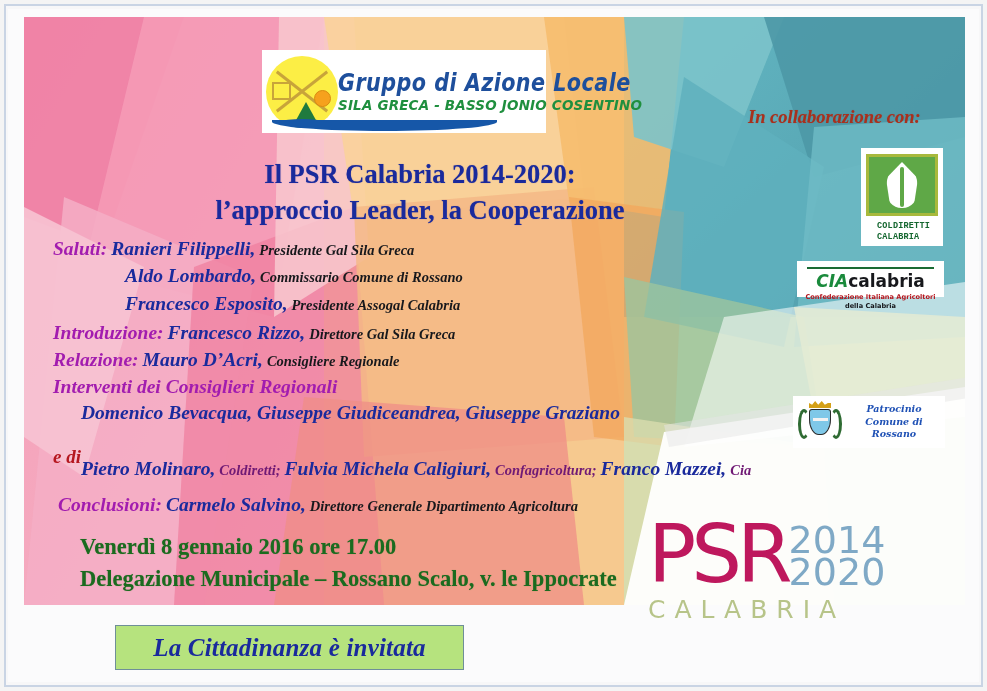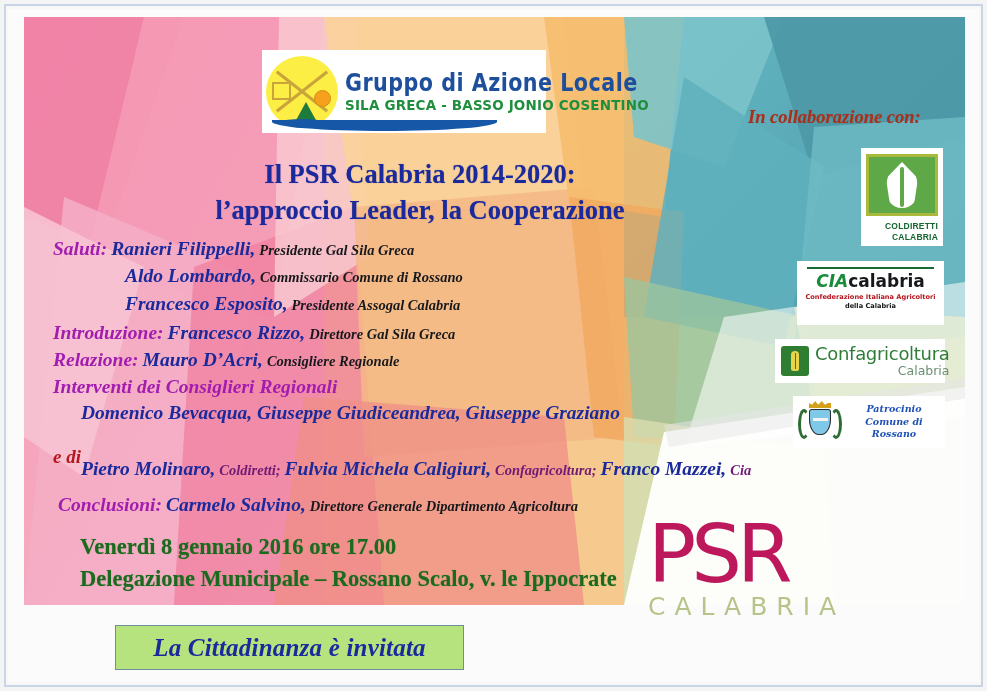--- a/index.html
+++ b/index.html
@@ -82,21 +82,21 @@
     width: 0; height: 0;
     border-left: 11px solid transparent;
     border-right: 11px solid transparent;
     border-bottom: 20px solid #1f7a3e;
   }
   .gal-disc .wave {
     position: absolute; left: 0; bottom: 0;
     width: 100%; height: 9px;
     background: #1657a8; border-radius: 50% 50% 0 0 / 100% 100% 0 0;
   }
-  .gal-words { margin-left: 7px; line-height: 1; }
+  .gal-words { line-height: 1; font-style: italic; }
   .gal-line1 {
     font-family: "DejaVu Sans", sans-serif;
     font-weight: 700;
     font-size: 25px;
     letter-spacing: 0.5px;
     color: #1e4f9c;
     font-stretch: condensed;
     transform: scaleX(0.92);
     transform-origin: left center;
     white-space: nowrap;
@@ -216,32 +216,33 @@
     background: #ffffff;
     border-radius: 50% 50% 48% 48% / 62% 62% 38% 38%;
     clip-path: polygon(50% 0%, 100% 36%, 86% 100%, 14% 100%, 0% 36%);
   }
   .cold .vein {
     position: absolute; left: 50%; top: 10px;
     margin-left: -2px; width: 4px; height: 40px;
     background: #5fa847; border-radius: 2px;
   }
   .cold .txt {
-    text-align: right;
-    font-family: Liberation Sans, sans-serif;
+    text-align: left;
+    font-family: Liberation Mono, monospace;
     font-weight: 700;
     font-size: 8.5px;
     color: #14662f;
     line-height: 1.25;
     margin-top: 5px;
     letter-spacing: 0.2px;
-  }
-
-  
-  .cia { left: 797px; top: 261px; width: 147px; height: 64px; padding: 4px 6px; }
+    margin-left: 11px;
+  }
+
+  
+  .cia { left: 797px; top: 261px; width: 147px; height: 36px; padding: 4px 6px; }
   .cia .rule { height: 2px; background: #1a6b33; margin: 2px 4px 4px; }
   .cia .main {
     font-family: "DejaVu Sans", sans-serif;
     font-weight: 700; font-size: 17px;
     text-align: center; line-height: 1;
   }
   .cia .main .g { color: #1a8a3c; font-style: italic; }
   .cia .main .b { color: #17181c; }
   .cia .sub {
     font-family: "DejaVu Sans", sans-serif;
@@ -512,45 +513,40 @@
     <div class="rule"></div>
     <div class="main">
       <span class="g">CIA</span><span class="b">calabria</span>
     </div>
     <div class="sub">
       <div class="rd">Confederazione Italiana Agricoltori</div>
       <div class="bk">della Calabria</div>
     </div>
   </div>
 
-  <div class="logo-card confa">
-    <div class="badge">
-        <span class="wheat"></span>
-      </div>
-    <div class="words">
-      <div class="w1">Confagricoltura</div>
-      <div class="w2">Calabria</div>
-    </div>
-  </div>
 
   <div class="logo-card patro">
     <div class="crest">
       <span class="crown"></span>
         <span class="wreathL"></span>
         <span class="wreathR"></span>
         <span class="shield"></span>
     </div>
     <div class="ptxt">
       <div>Patrocinio</div>
       <div>Comune di Rossano</div>
     </div>
   </div>
 
   <div class="psr">
     <div class="top">
       <div class="mark">PSR</div>
+      <div class="years">
+        <div>2014</div>
+        <div>2020</div>
+      </div>
     </div>
     <div class="region">CALABRIA</div>
   </div>
 
   <div class="gal-swoosh" style="left:272px; top:120px;"></div>
 
 </div>
 
 </body></html>

